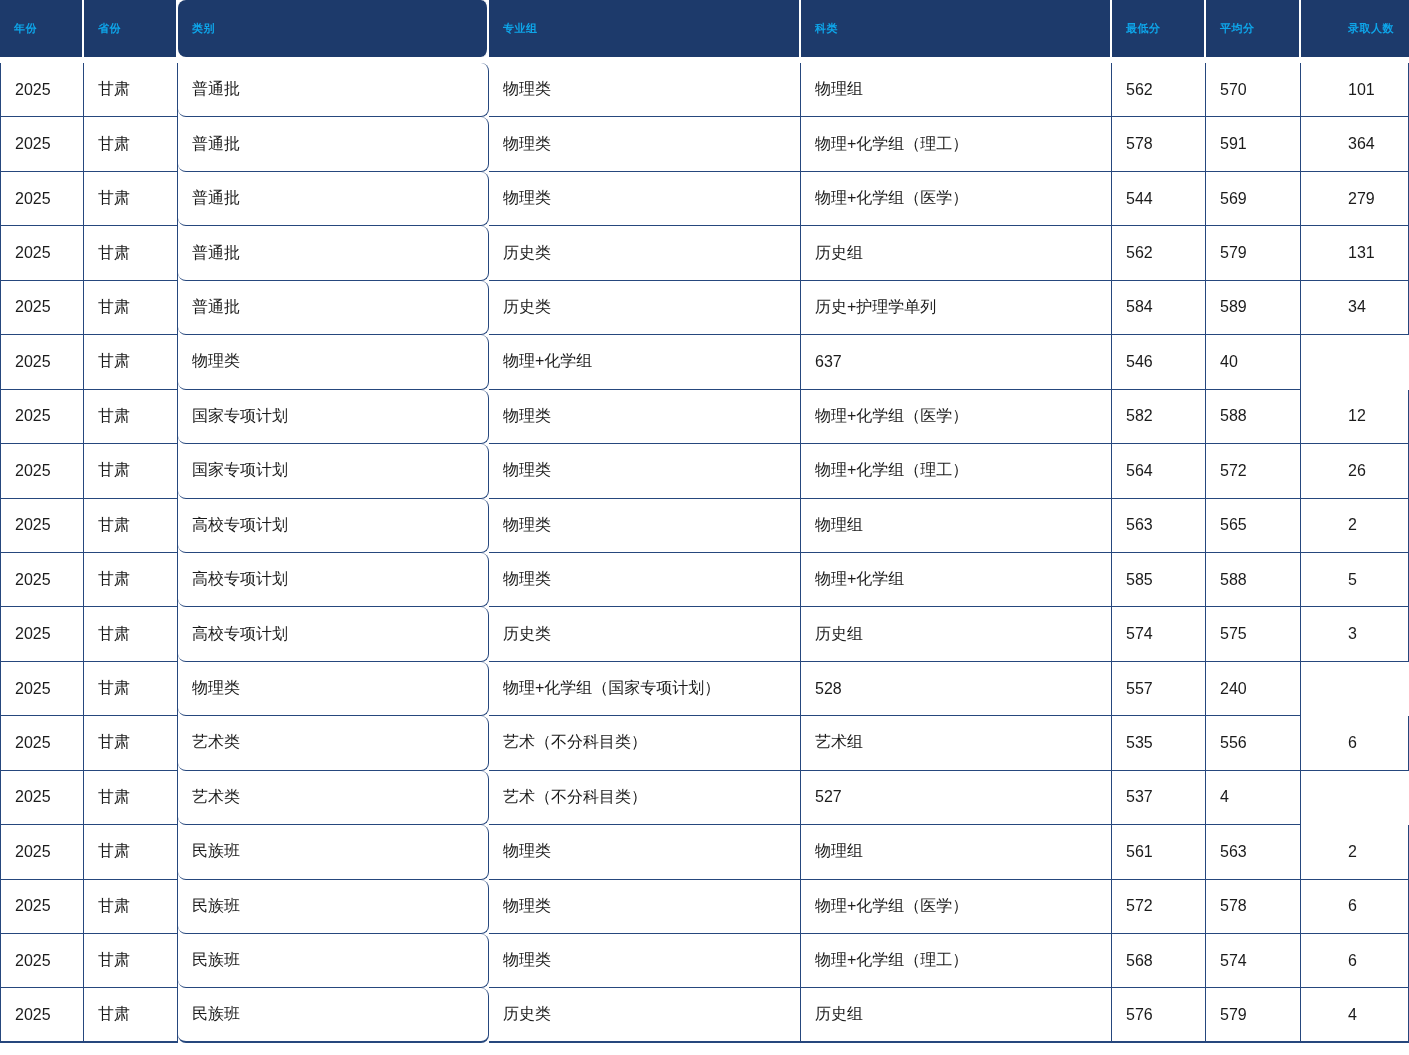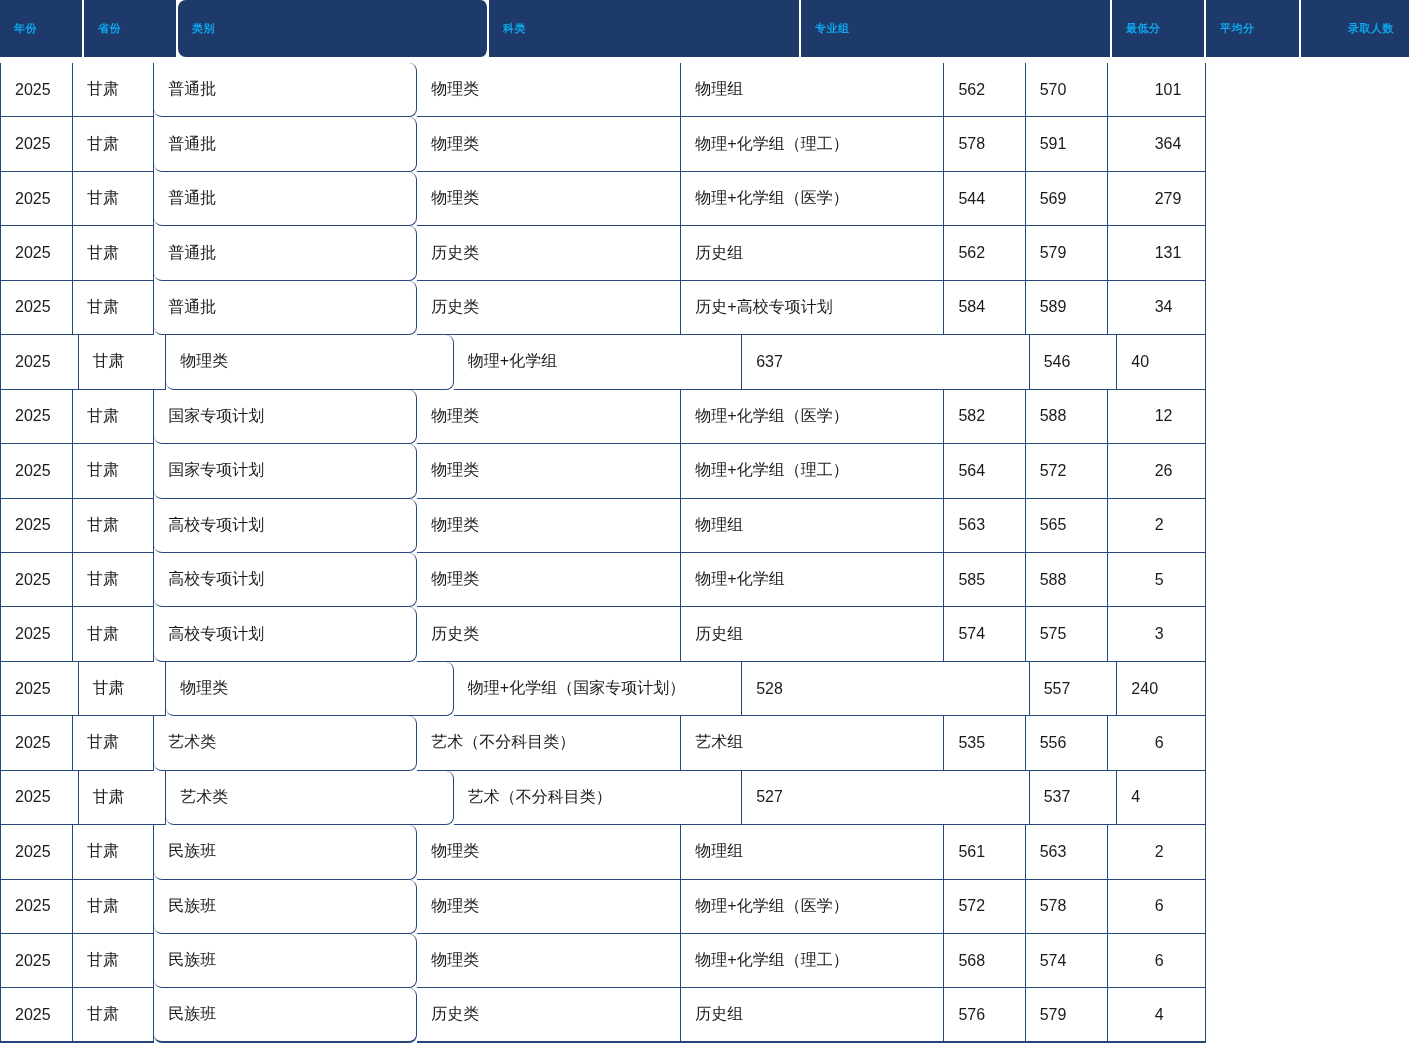--- a/index.html
+++ b/index.html
@@ -26,21 +26,21 @@
     font-size:11px;
     letter-spacing:0.5px;
     display:flex;align-items:center;
     padding-left:14px;
     border-right:2px solid #ffffff;
   }
   .hcell:last-child{border-right:none;}
   
   .tbody{margin-top:6px;}
   .row{
-    display:flex;height:54.45px;width:1206px;
+    display:flex;height:54.45px;width:1409px;
     box-sizing:border-box;
   }
   .cell{
     box-sizing:border-box;
     display:flex;align-items:center;
     padding-left:14px;
     font-size:16px;
     color:var(--body-text);
     border-right:1.5px solid var(--border);
     border-bottom:1.5px solid var(--border);
@@ -60,22 +60,22 @@
 </style>
 </head>
 <body>
 
 <div class="page">
   <div class="table">
     <div class="thead" id="thead">
         <div class="hcell">年份</div>
         <div class="hcell">省份</div>
         <div class="hcell">类别</div>
+        <div class="hcell">专业组</div>
         <div class="hcell">科类</div>
-        <div class="hcell">专业组</div>
         <div class="hcell">最低分</div>
         <div class="hcell">平均分</div>
         <div class="hcell">录取人数</div>
       </div>
     <div class="tbody" id="tbody">
         <div class="row">
           <div class="cell">2025</div>
           <div class="cell">甘肃</div>
           <div class="cell">普通批</div>
           <div class="cell">物理类</div>
@@ -112,21 +112,21 @@
           <div class="cell">历史组</div>
           <div class="cell">562</div>
           <div class="cell">579</div>
           <div class="cell">131</div>
         </div>
         <div class="row">
           <div class="cell">2025</div>
           <div class="cell">甘肃</div>
           <div class="cell">普通批</div>
           <div class="cell">历史类</div>
-          <div class="cell">历史+高校专项计划</div>
+          <div class="cell">历史+护理学单列</div>
           <div class="cell">584</div>
           <div class="cell">589</div>
           <div class="cell">34</div>
         </div>
         <div class="row">
           <div class="cell">2025</div>
           <div class="cell">甘肃</div>
           <div class="cell">物理类</div>
           <div class="cell">物理+化学组</div>
           <div class="cell">637</div>

